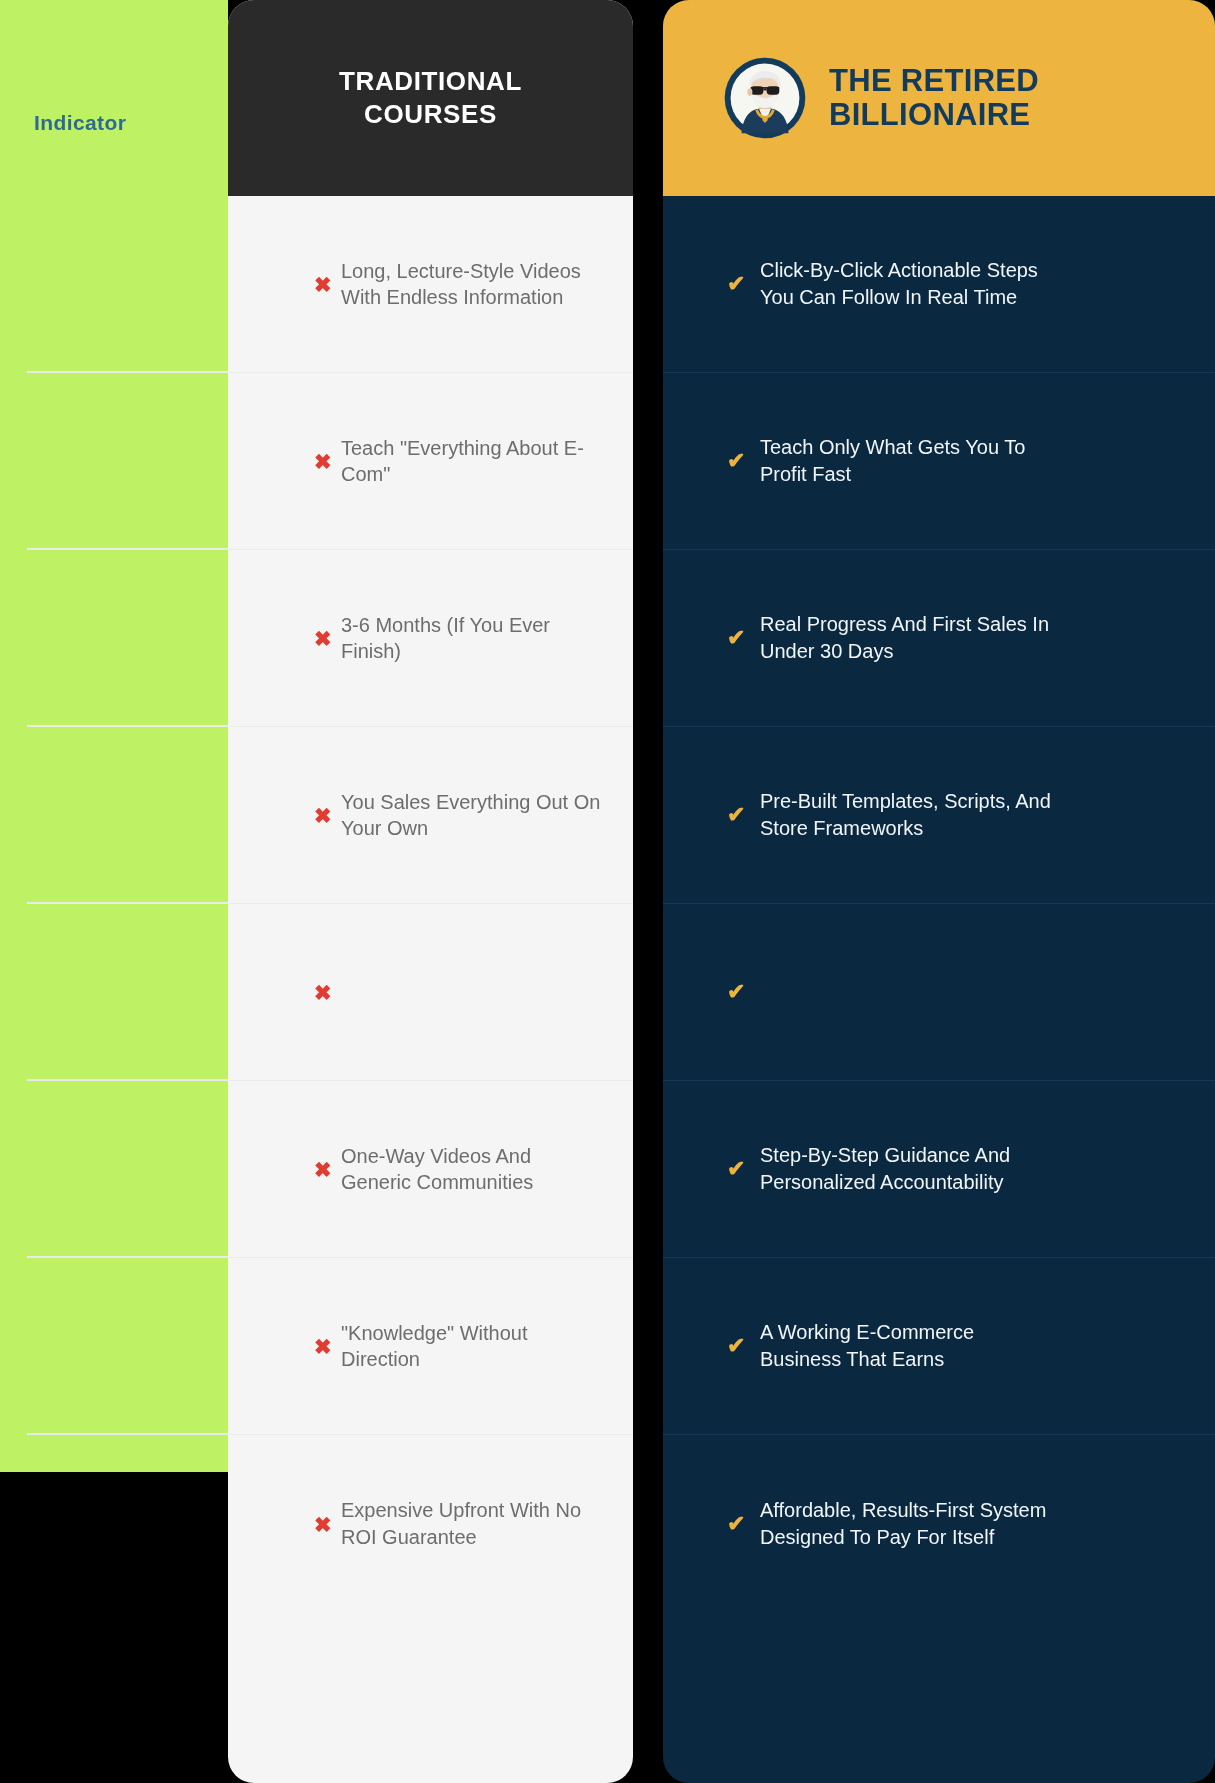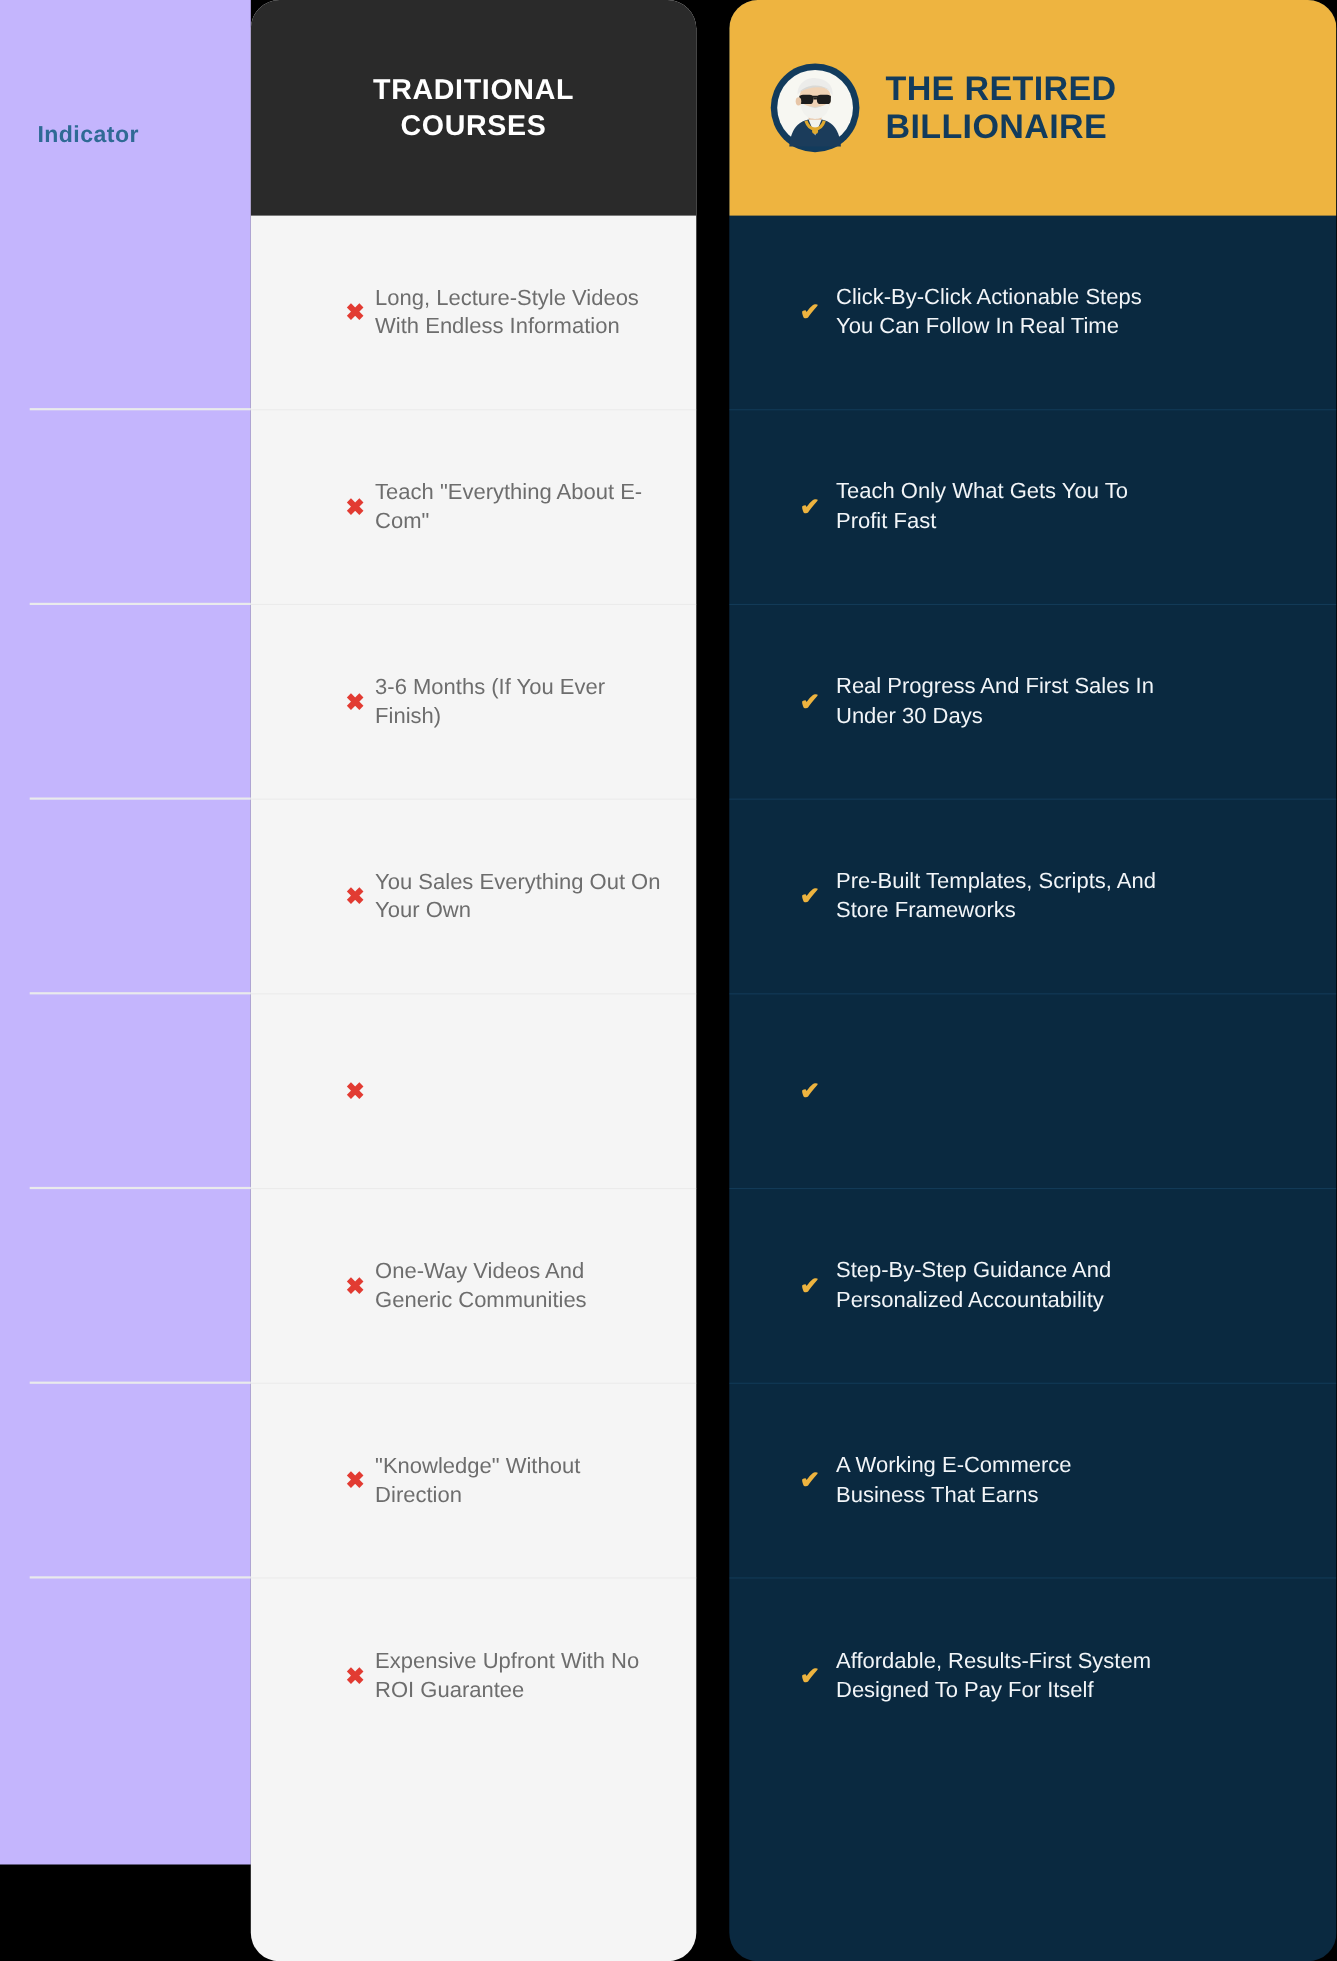--- a/index.html
+++ b/index.html
@@ -18,22 +18,22 @@
     height: 1783px;
     background: #000000;
   }
 
   
   .indicator-col {
     position: absolute;
     left: 0;
     top: 0;
     width: 228px;
-    height: 1695px;
-    background: #c4b5fd;
+    height: 1472px;
+    background: #bef264;
   }
 
   .indicator-head {
     position: absolute;
     left: 34px;
     top: 111px;
     font-size: 21px;
     font-weight: bold;
     letter-spacing: 0.4px;
     color: #2f6a95;
@@ -137,21 +137,21 @@
     background: #0a2940;
     border-radius: 26px;
     overflow: hidden;
   }
 
   .rb-header {
     height: 196px;
     background: #eeb440;
     display: flex;
     align-items: center;
-    padding-left: 36px;
+    padding-left: 60px;
     gap: 22px;
   }
 
   .rb-logo {
     width: 84px;
     height: 84px;
     flex: 0 0 84px;
   }
 
   .rb-brand {

